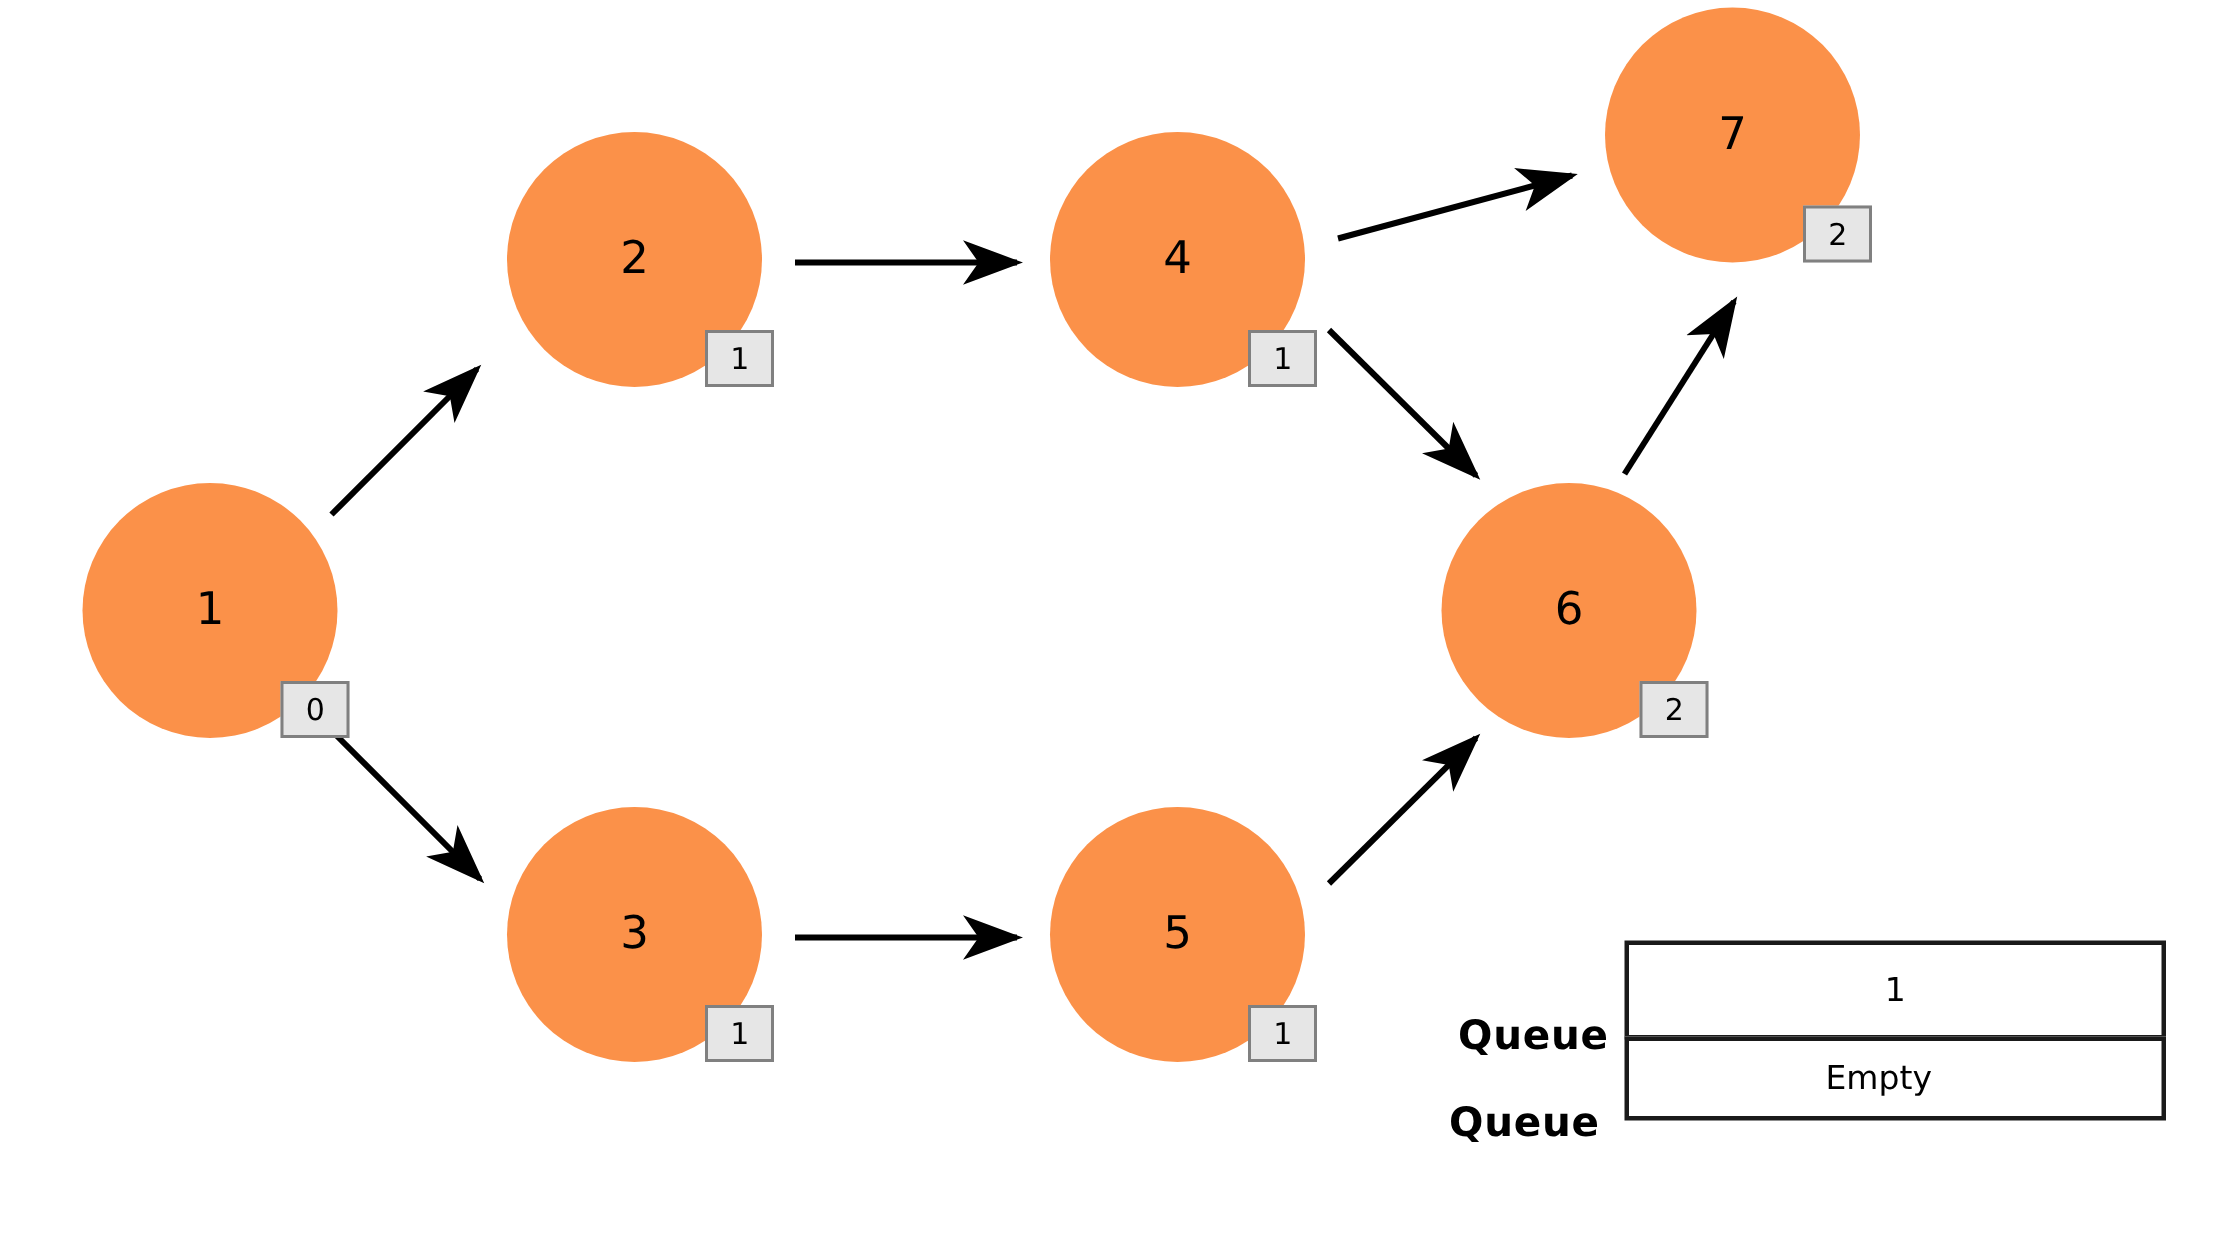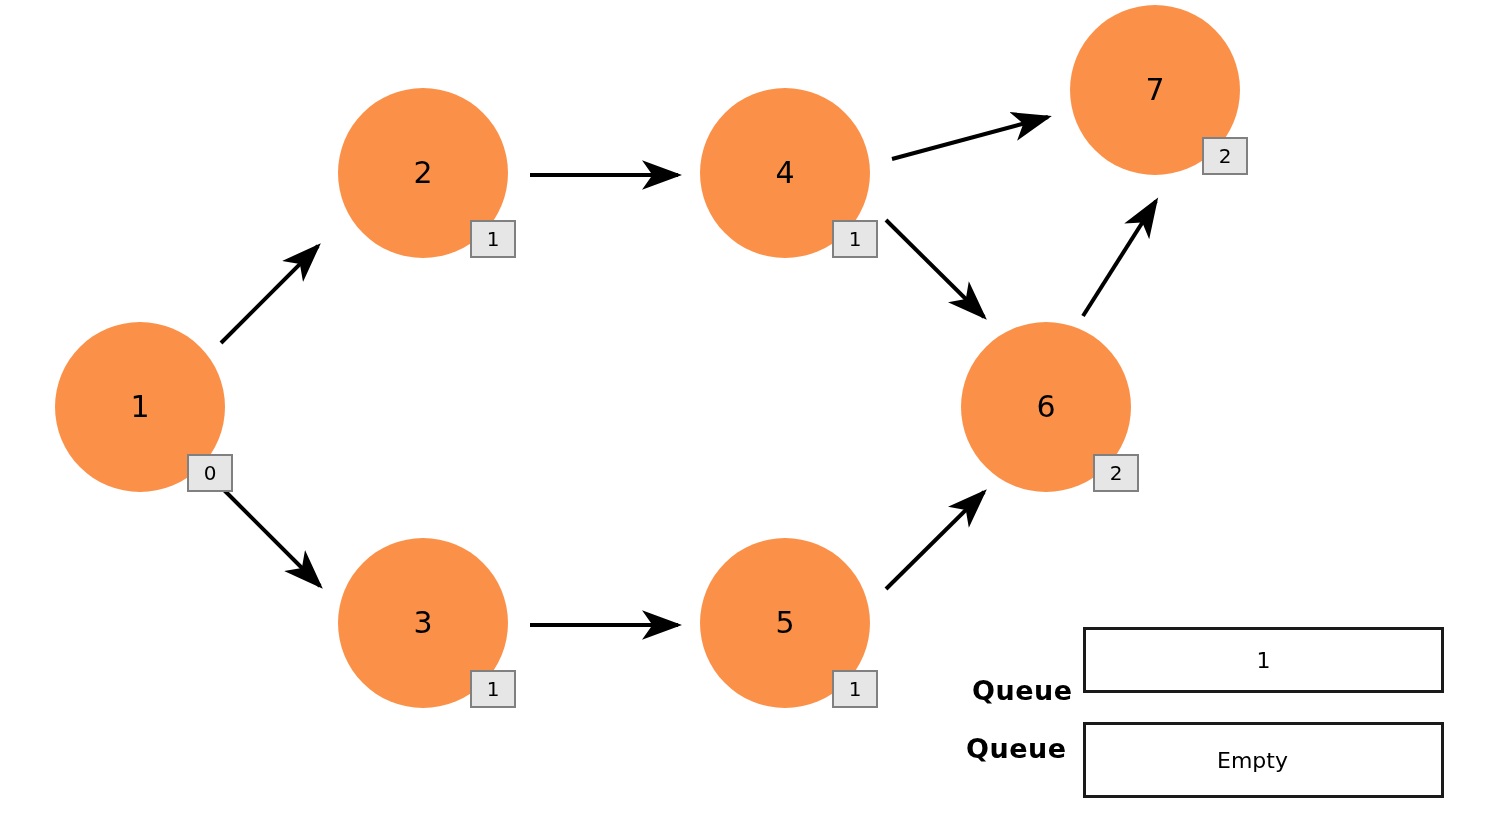--- a/index.html
+++ b/index.html
@@ -149,17 +149,17 @@
         <span class="badge-label">2</span>
       </div>
     </div>
 
   <div class="panel-label" style="left:972px; top:643px;margin-top:32px;">Queue</div>
   <div class="panel-box" style="left:1083px; top:627px; width:361px; height:66px;">
     <span class="panel-value">1</span>
   </div>
 
   <div class="panel-label" style="left:966px; top:733px;">Queue</div>
-  <div class="panel-box" style="left:1083px; top:722px; width:361px; height:76px;">
+  <div class="panel-box" style="left:1083px; top:691px; width:361px; height:56px;">
     <span class="panel-value" style="margin-right:22px;">Empty</span>
   </div>
 
 </div>
 
 </body></html>

